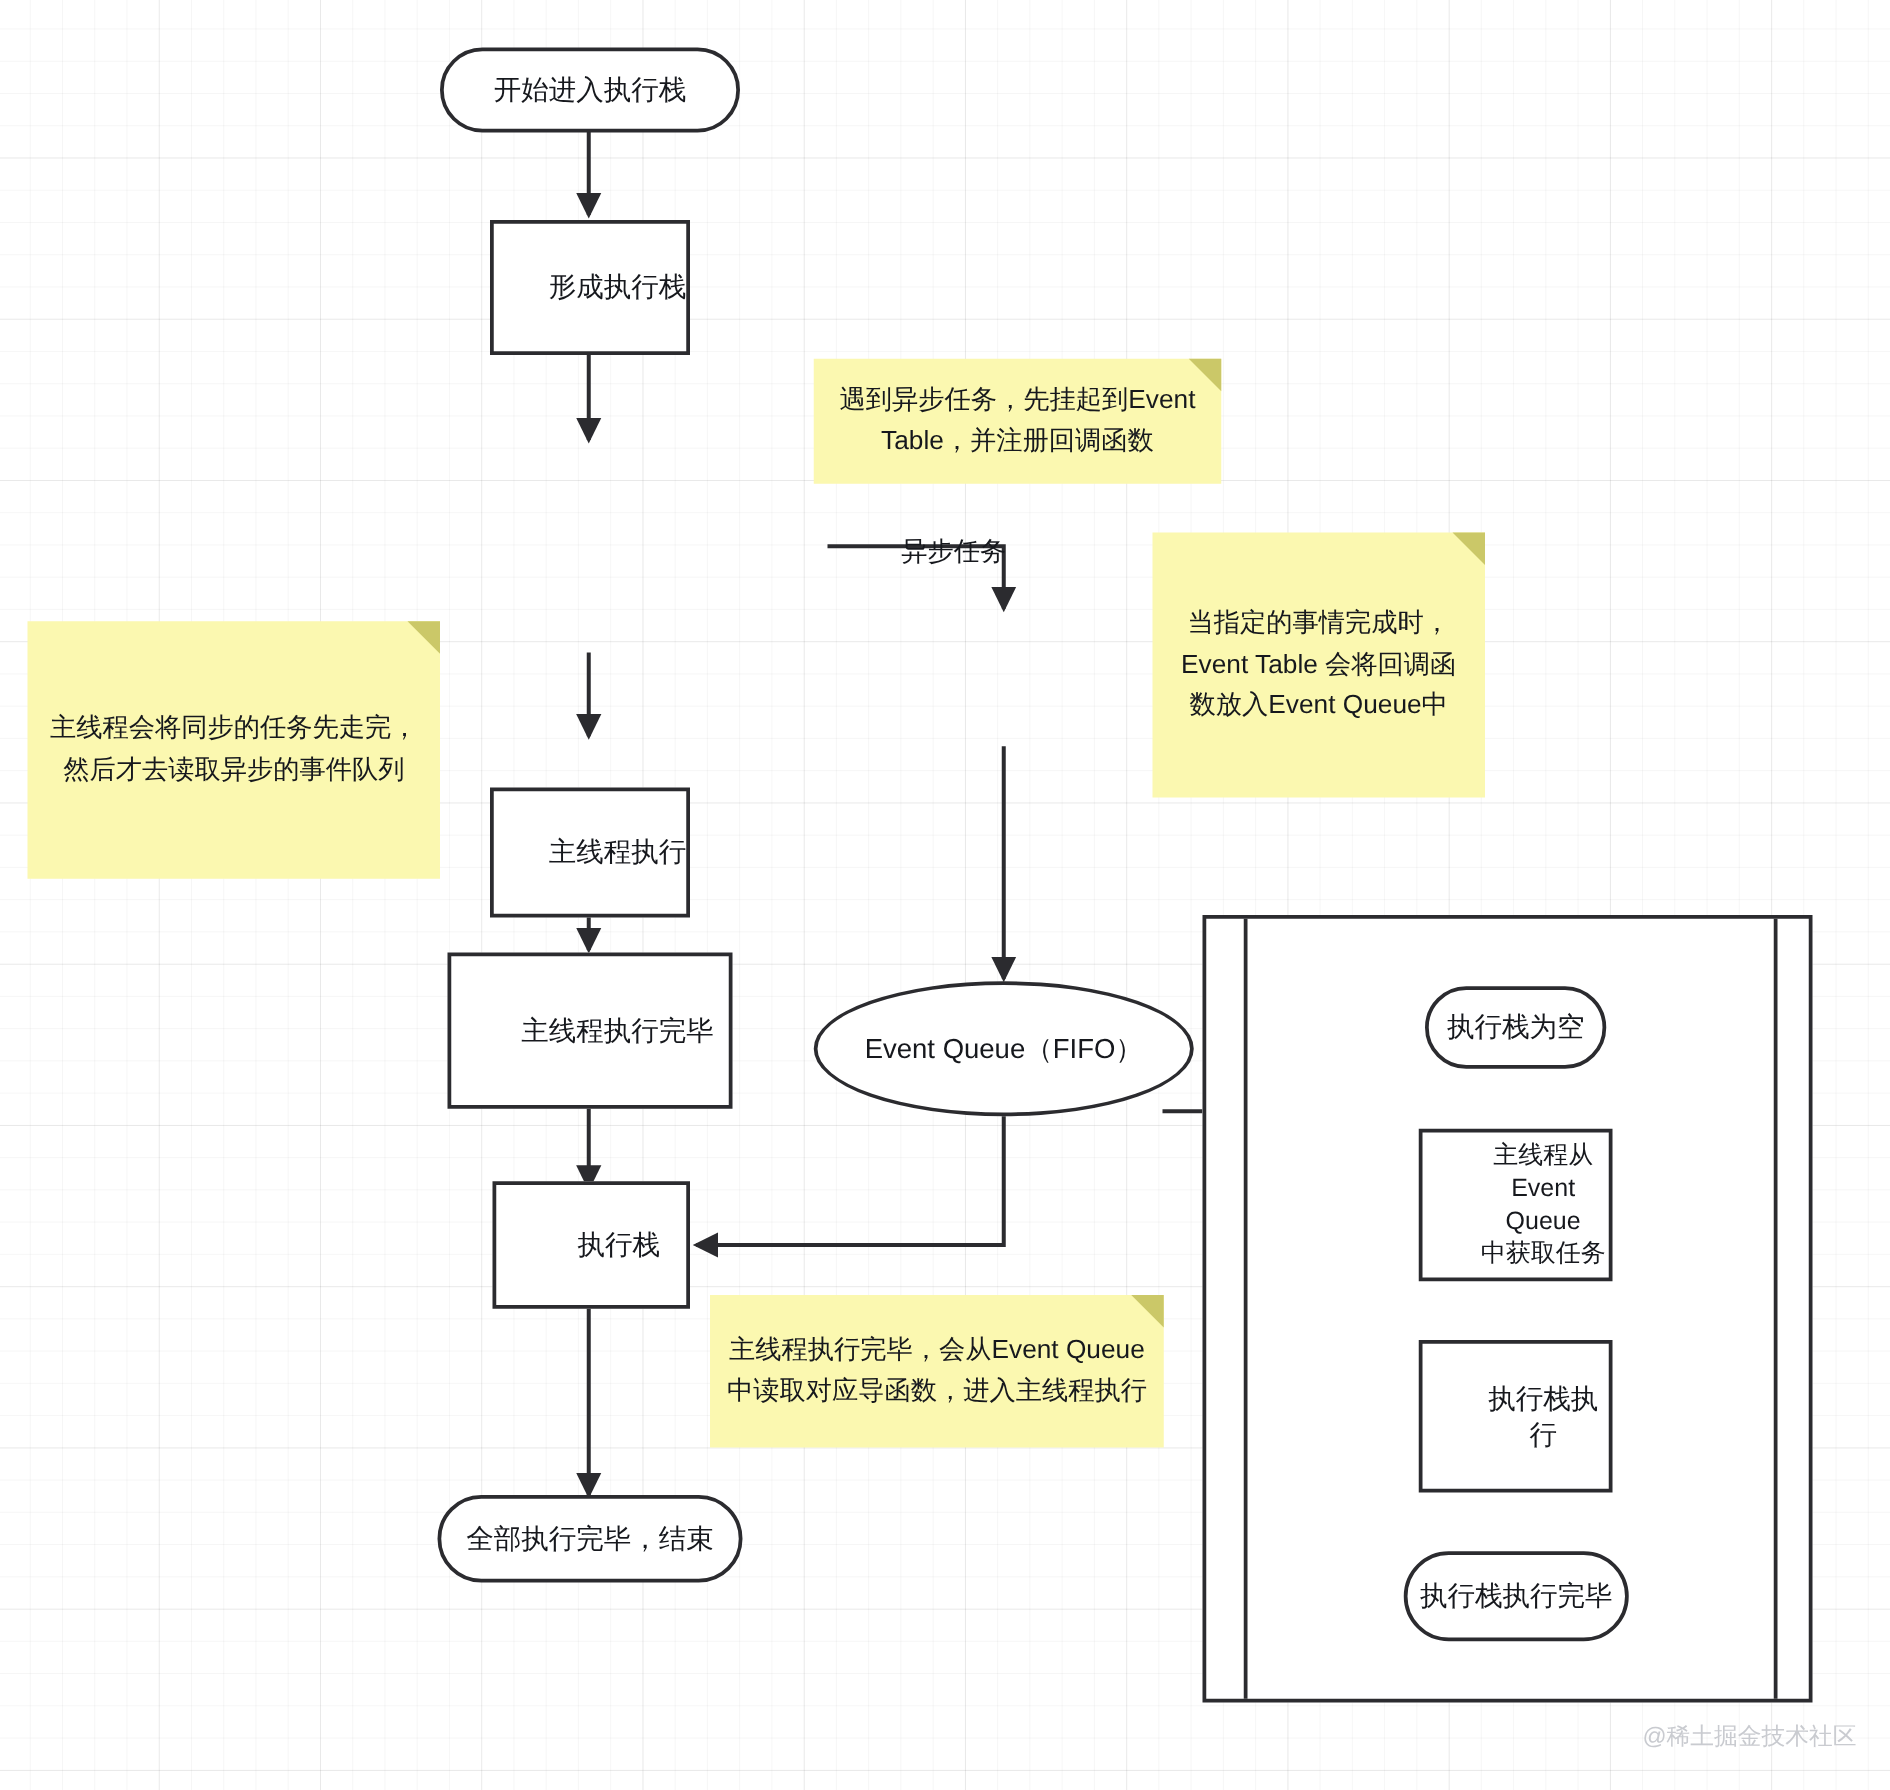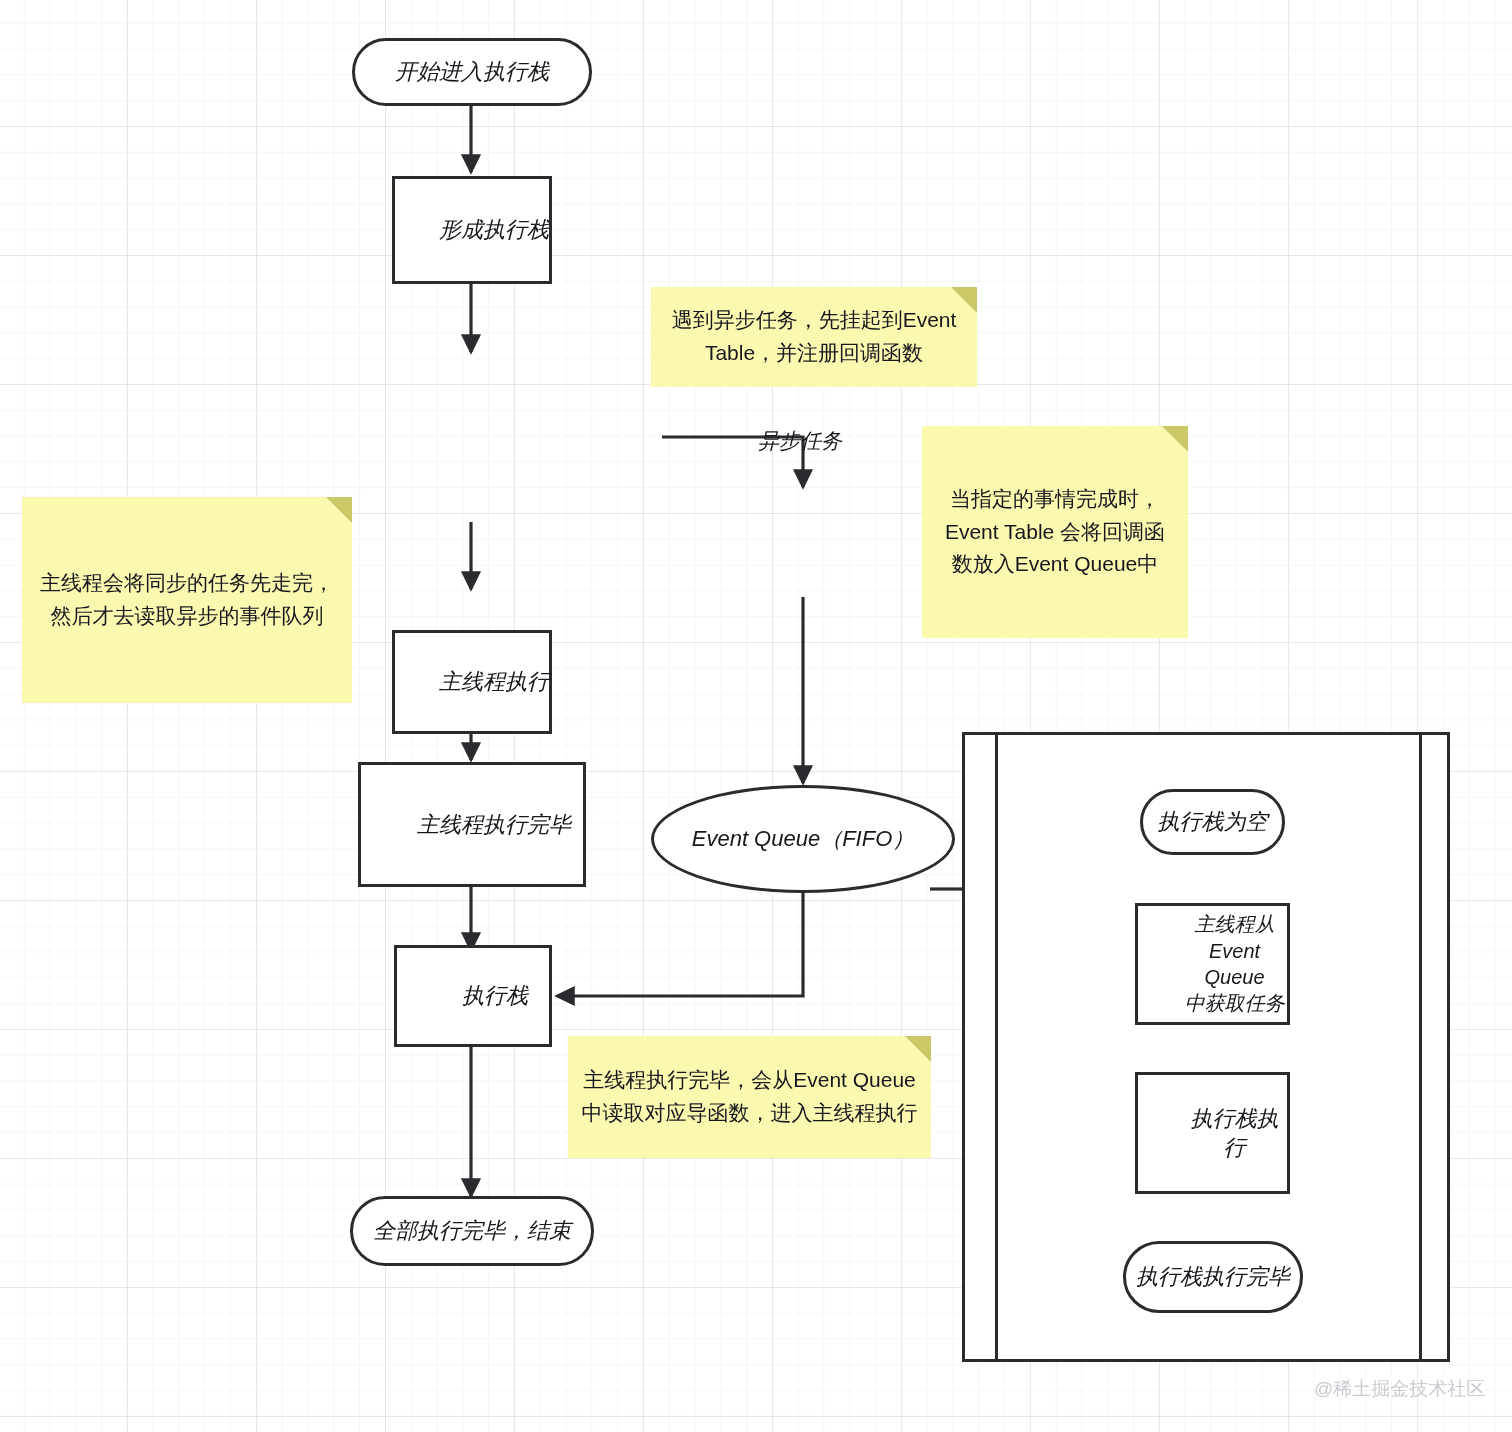--- a/index.html
+++ b/index.html
@@ -41,21 +41,20 @@
     box-sizing: border-box;
     display: flex;
     align-items: center;
     justify-content: center;
     text-align: center;
     color: #16181d;
     background: #ffffff;
     border: 3px solid #2b2b2f;
     line-height: 1.32;
     white-space: pre-line;
-    font-style: italic;
   }
   .node.rect { border-radius: 0; padding-left: 44px; }
   .node.stadium { border-radius: 999px; }
   .node.ellipse { border-radius: 50%; }
   .node.diamond {
     border: none;
     background: transparent;
   }
   .diamond-shape {
     position: absolute;
@@ -179,21 +178,21 @@
   </div>
 
   <div class="node rect fs22" style="left:394px; top:945px; width:158px; height:102px;">
     <span>执行栈</span>
   </div>
 
   <div class="node stadium fs22" style="left:350px; top:1196px; width:244px; height:70px;">
     <span>全部执行完毕，结束</span>
   </div>
 
-  <div class="edge-label fs21" style="left:758px; top:427px;font-style:italic;">
+  <div class="edge-label fs21" style="left:721px; top:427px;">
     <span>异步任务</span>
   </div>
 
 
   <div class="node ellipse fs22" style="left:651px; top:785px; width:304px; height:108px;">
     <span>Event Queue（FIFO）</span>
   </div>
 
   <div class="panel-wrap" style="left:962px; top:732px; width:488px; height:630px;">
     <div class="panel-bar" style="left:30px;"></div>

